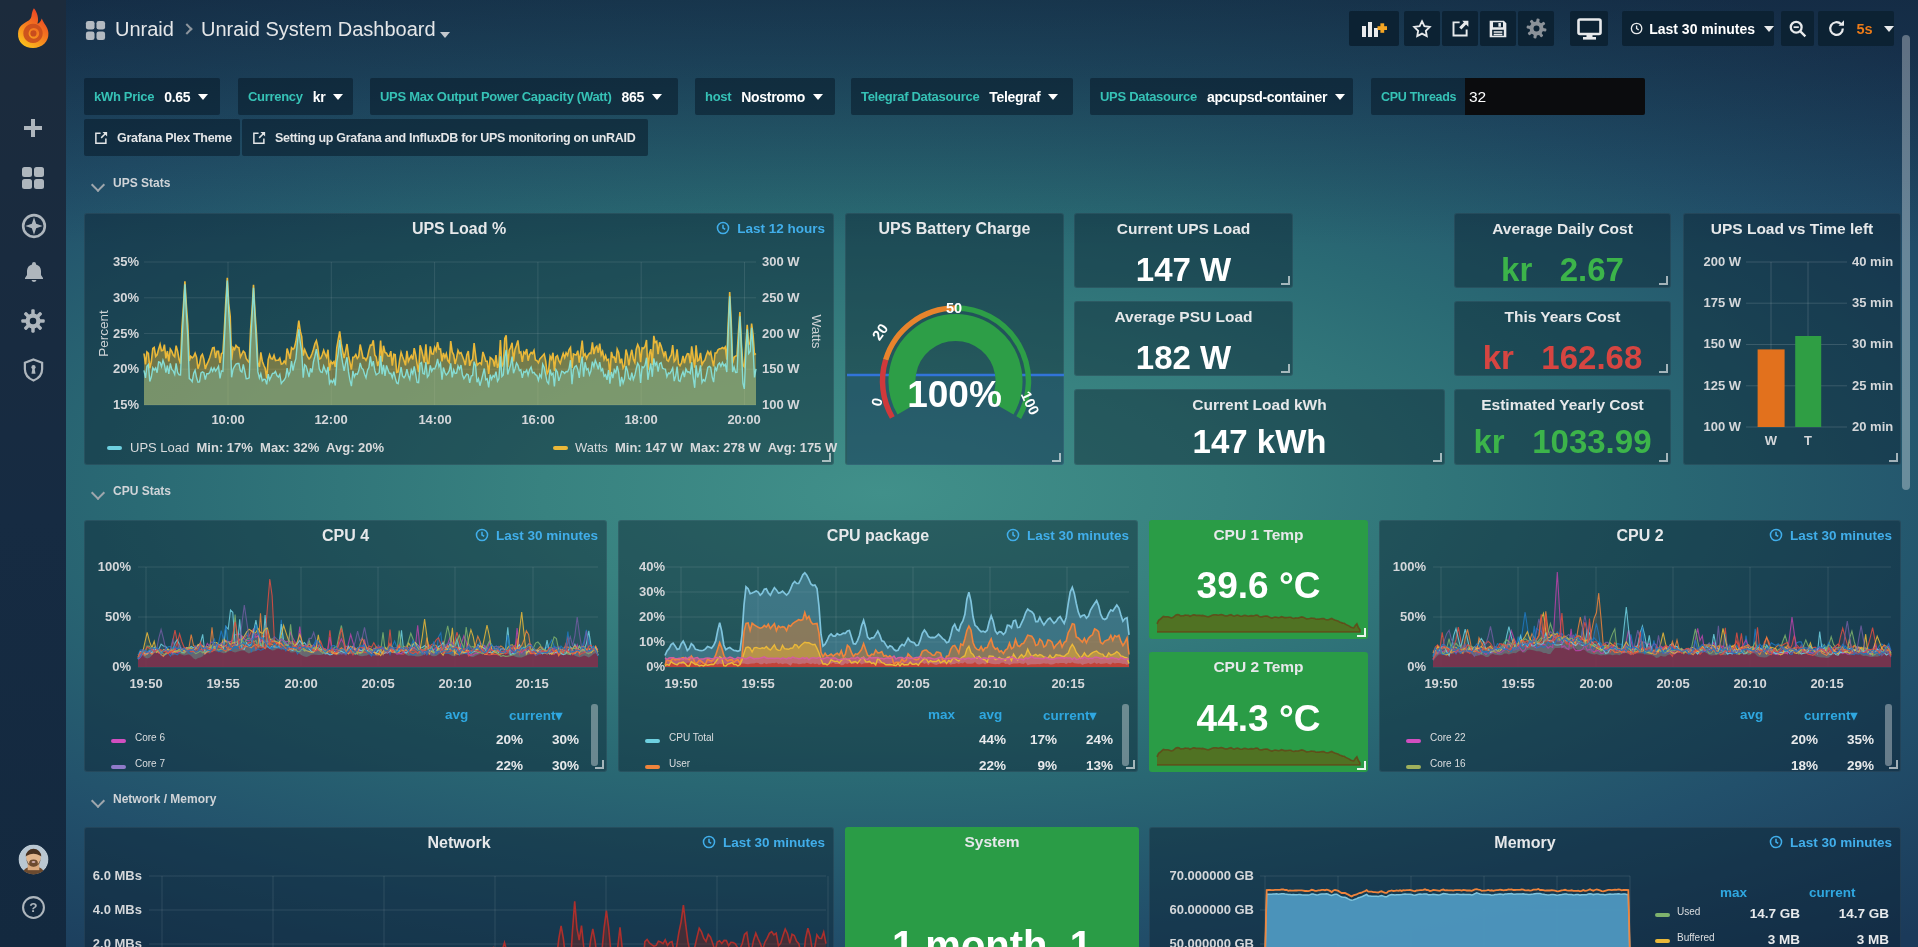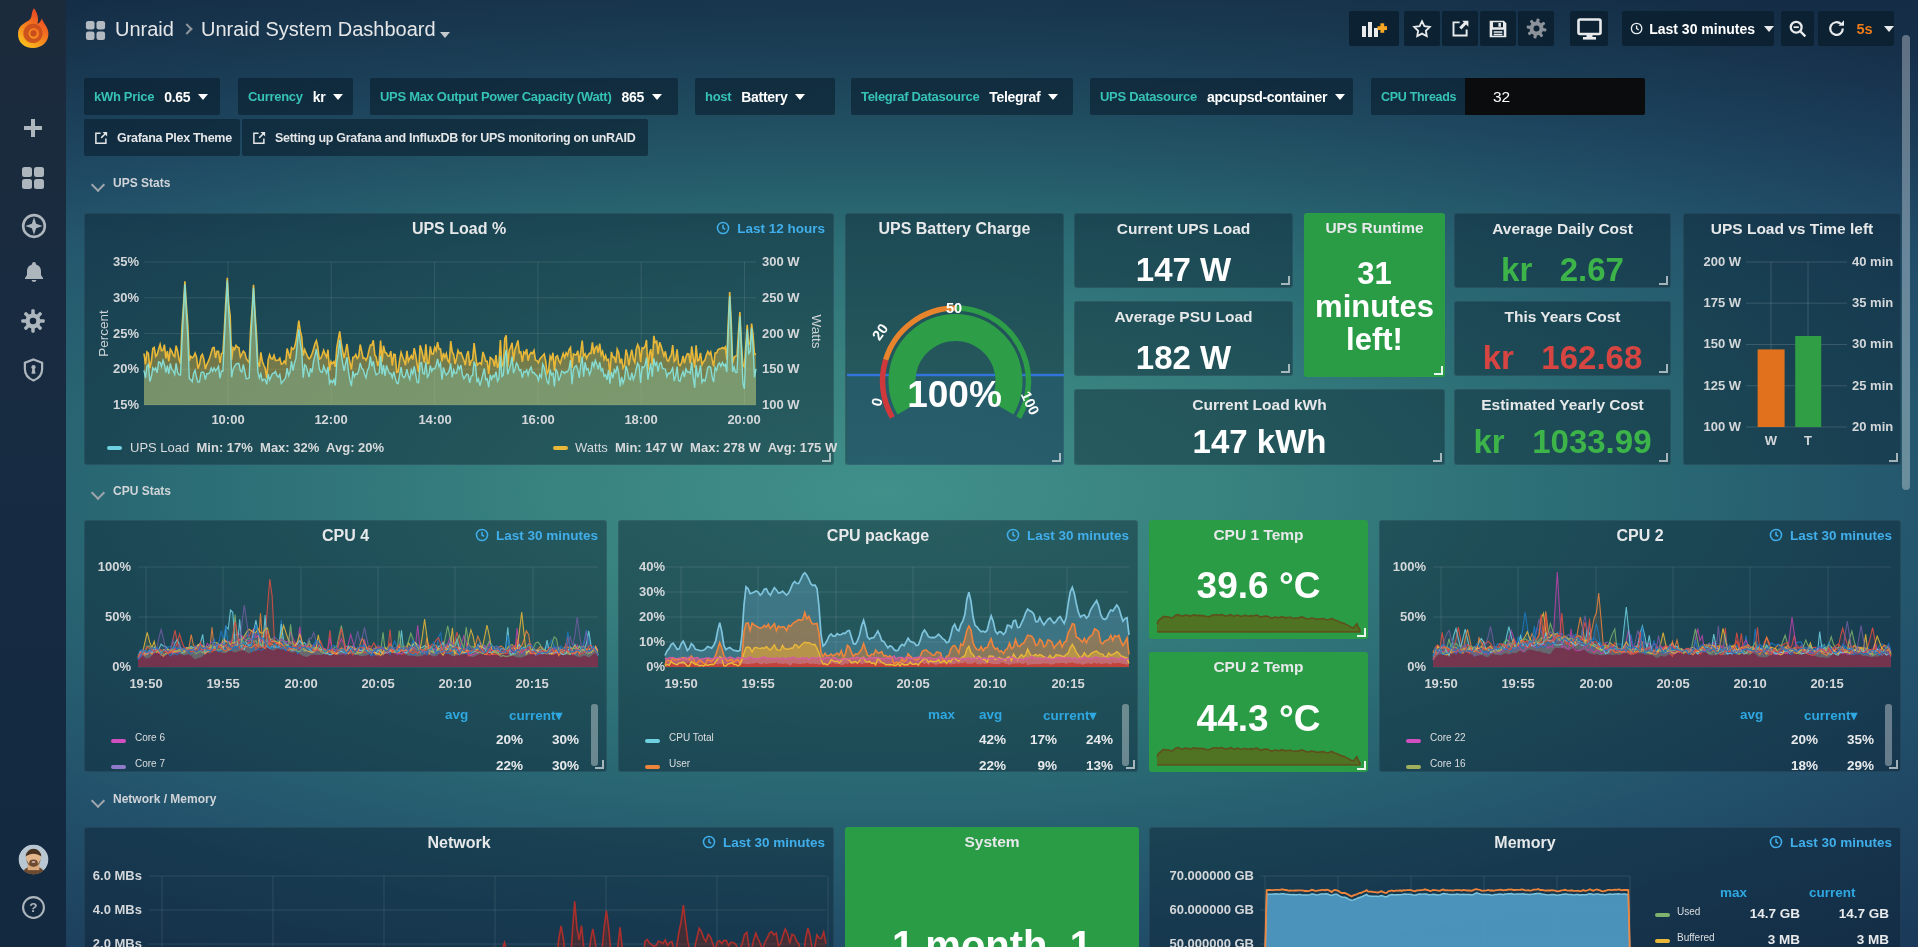--- a/index.html
+++ b/index.html
@@ -207,37 +207,37 @@
       <span class="vval">kr</span>
       <span class="caret"></span>
     </div>
     <div class="vbox" style="left:370px;top:78px;width:308px">
       <span class="vlab">UPS Max Output Power Capacity (Watt)</span>
       <span class="vval">865</span>
       <span class="caret"></span>
     </div>
     <div class="vbox" style="left:695px;top:78px;width:140px">
       <span class="vlab">host</span>
-      <span class="vval">Battery</span>
+      <span class="vval">Nostromo</span>
       <span class="caret"></span>
     </div>
     <div class="vbox" style="left:1090px;top:78px;width:263px">
       <span class="vlab">UPS Datasource</span>
       <span class="vval">apcupsd-container</span>
       <span class="caret"></span>
     </div>
     <div class="vbox" style="left:851px;top:78px;width:222px">
       <span class="vlab">Telegraf Datasource</span>
       <span class="vval">Telegraf</span>
       <span class="caret"></span>
     </div>
     <div class="vbox" style="left:1371px;top:78px;width:94px;border-radius:2px 0 0 2px">
       <span class="vlab" style="margin-right:0;font-size:12.5px">CPU Threads</span>
     </div>
-    <div class="abs" style="left:1465px;top:78px;width:180px;height:37px;background:#0b0c0e;border-radius:0 2px 2px 0;color:#fff;font-size:15.5px;display:flex;align-items:center;padding-left:28px">32</div>
+    <div class="abs" style="left:1465px;top:78px;width:180px;height:37px;background:#0b0c0e;border-radius:0 2px 2px 0;color:#fff;font-size:15.5px;display:flex;align-items:center;padding-left:4px">32</div>
     <div class="lbox" style="left:84px;top:119px;width:156px"><svg width="15" height="15" viewBox="0 0 24 24">
         <path fill="none" stroke="#e3e5e7" stroke-width="2.4" d="M19 13.5V21H3V5h7.5"></path>
         <path fill="#e3e5e7" d="M13.5 3H21v7.5l-2.9-2.9-5.8 5.8-1.7-1.7 5.8-5.8z"></path>
       </svg>Grafana Plex Theme</div>
     <div class="lbox" style="left:242px;top:119px;width:406px"><svg width="15" height="15" viewBox="0 0 24 24">
         <path fill="none" stroke="#e3e5e7" stroke-width="2.4" d="M19 13.5V21H3V5h7.5"></path>
         <path fill="#e3e5e7" d="M13.5 3H21v7.5l-2.9-2.9-5.8 5.8-1.7-1.7 5.8-5.8z"></path>
       </svg>Setting up Grafana and InfluxDB for UPS monitoring on unRAID</div>
     <div class="rowhead" style="left:113px;top:176px"><span class="chev"></span>UPS Stats</div>
     <div class="rowhead" style="left:113px;top:484px"><span class="chev"></span>CPU Stats</div>
@@ -311,24 +311,20 @@
       <div class="statv" style="top:37px;font-size:33px;color:#fff">147 W</div>
     </div>
     <div class="panel" style="left:1074px;top:301px;width:219px;height:75px">
       <div class="ptitle" style="font-size:15.5px">Average PSU Load</div>
       <div class="statv" style="top:37px;font-size:33px;color:#fff">182 W</div>
     </div>
     <div class="panel" style="left:1074px;top:389px;width:371px;height:76px">
       <div class="ptitle" style="font-size:15.5px">Current Load kWh</div>
       <div class="statv" style="top:33px;font-size:33px;color:#fff">147 kWh</div>
     </div>
-    <div class="gpanel" style="left:1304px;top:213px;width:141px;height:164px">
-      <div class="ptitle" style="font-size:15.5px">UPS Runtime</div>
-      <div class="statv" style="top:44px;font-size:31px;line-height:33px">31<br>minutes<br>left!</div>
-    </div>
     <div class="panel" style="left:1454px;top:213px;width:217px;height:75px">
       <div class="ptitle" style="font-size:15.5px">Average Daily Cost</div>
       <div class="statv" style="top:37px;font-size:33px;color:#3cb44a">kr&nbsp;&nbsp; 2.67</div>
     </div>
     <div class="panel" style="left:1454px;top:301px;width:217px;height:75px">
       <div class="ptitle" style="font-size:15.5px">This Years Cost</div>
       <div class="statv" style="top:37px;font-size:33px;color:#d64541">kr&nbsp;&nbsp; 162.68</div>
     </div>
     <div class="panel" style="left:1454px;top:389px;width:217px;height:76px">
       <div class="ptitle" style="font-size:15.5px">Estimated Yearly Cost</div>
@@ -462,21 +458,21 @@
         <polyline points="46.0,134.5 48.0,129.9 50.1,127.4 52.1,123.6 54.1,122.1 56.1,124.9 58.2,128.4 60.2,127.9 62.2,122.8 64.2,120.1 66.3,124.3 68.3,129.4 70.3,127.5 72.3,122.6 74.4,124.5 76.4,128.3 78.4,128.7 80.4,129.5 82.5,129.7 84.5,129.2 86.5,127.9 88.6,125.5 90.6,126.2 92.6,127.1 94.6,124.5 96.7,119.9 98.7,109.6 100.7,101.6 102.7,110.1 104.8,124.0 106.8,128.7 108.8,127.2 110.8,126.5 112.9,128.1 114.9,129.5 116.9,129.6 118.9,130.3 121.0,129.4 123.0,113.8 125.0,84.0 127.0,65.8 129.1,67.7 131.1,72.6 133.1,72.0 135.2,71.1 137.2,69.9 139.2,71.1 141.2,74.2 143.3,72.2 145.3,68.2 147.3,67.8 149.3,71.9 151.4,74.2 153.4,70.2 155.4,66.7 157.4,68.9 159.5,72.1 161.5,71.6 163.5,70.1 165.5,72.2 167.6,74.1 169.6,72.1 171.6,67.9 173.7,62.7 175.7,60.4 177.7,62.5 179.7,62.4 181.8,58.4 183.8,53.8 185.8,51.8 187.8,54.3 189.9,58.4 191.9,63.0 193.9,64.5 195.9,64.0 198.0,67.5 200.0,85.5 202.0,113.2 204.0,125.1 206.1,123.2 208.1,119.5 210.1,114.9 212.1,112.9 214.2,115.1 216.2,115.1 218.2,112.7 220.3,113.9 222.3,113.5 224.3,112.1 226.3,112.3 228.4,109.9 230.4,109.4 232.4,116.1 234.4,122.7 236.5,123.1 238.5,119.6 240.5,114.3 242.5,104.9 244.6,99.3 246.6,106.4 248.6,116.2 250.6,118.2 252.7,116.8 254.7,116.7 256.7,113.6 258.8,110.0 260.8,114.2 262.8,119.8 264.8,120.4 266.9,123.9 268.9,126.8 270.9,124.7 272.9,125.6 275.0,128.5 277.0,129.8 279.0,129.3 281.0,125.6 283.1,123.4 285.1,124.8 287.1,121.1 289.1,117.2 291.2,120.2 293.2,121.1 295.2,121.7 297.2,124.5 299.3,124.0 301.3,119.2 303.3,112.3 305.4,109.1 307.4,111.8 309.4,115.6 311.4,116.7 313.5,116.3 315.5,116.6 317.5,115.3 319.5,113.2 321.6,115.3 323.6,117.6 325.6,118.9 327.6,121.8 329.7,120.9 331.7,114.4 333.7,106.4 335.7,103.4 337.8,108.4 339.8,109.8 341.8,103.7 343.9,100.0 345.9,93.3 347.9,78.2 349.9,71.2 352.0,80.5 354.0,95.8 356.0,104.3 358.0,105.9 360.1,108.8 362.1,110.7 364.1,110.1 366.1,111.2 368.2,109.2 370.2,100.7 372.2,94.8 374.2,100.2 376.3,110.0 378.3,112.8 380.3,110.7 382.3,111.1 384.4,113.5 386.4,111.3 388.4,104.2 390.5,104.6 392.5,106.8 394.5,99.9 396.5,99.3 398.6,106.5 400.6,106.3 402.6,101.9 404.6,97.6 406.7,91.5 408.7,88.0 410.7,89.8 412.7,90.8 414.8,93.2 416.8,100.7 418.8,100.6 420.8,96.2 422.9,100.8 424.9,103.9 426.9,101.0 429.0,98.2 431.0,97.0 433.0,99.7 435.0,102.2 437.1,100.5 439.1,97.0 441.1,95.5 443.1,99.0 445.2,102.4 447.2,96.4 449.2,82.9 451.2,71.0 453.3,66.3 455.3,72.4 457.3,82.5 459.3,91.1 461.4,96.2 463.4,94.5 465.4,93.9 467.4,97.1 469.5,95.0 471.5,89.0 473.5,85.7 475.6,82.5 477.6,79.6 479.6,84.6 481.6,93.2 483.7,97.6 485.7,98.5 487.7,97.3 489.7,92.4 491.8,88.8 493.8,90.0 495.8,87.0 497.8,84.0 499.9,87.1 501.9,94.0 503.9,100.2 505.9,97.6 508.0,96.8 510.0,113.9" fill="none" stroke="#7fc4dd" stroke-width="1.7"></polyline>
         <polyline points="46.0,144.0 48.0,138.5 50.1,139.9 52.1,139.5 54.1,137.0 56.1,139.1 58.2,138.3 60.2,138.6 62.2,137.2 64.2,136.5 66.3,137.6 68.3,137.5 70.3,138.6 72.3,135.0 74.4,137.9 76.4,142.8 78.4,141.7 80.4,139.1 82.5,140.5 84.5,142.4 86.5,143.3 88.6,138.0 90.6,139.4 92.6,140.0 94.6,138.4 96.7,134.2 98.7,128.0 100.7,121.7 102.7,126.9 104.8,134.3 106.8,138.3 108.8,140.0 110.8,138.9 112.9,138.7 114.9,141.3 116.9,139.4 118.9,138.5 121.0,142.4 123.0,135.2 125.0,110.6 127.0,102.4 129.1,101.9 131.1,109.5 133.1,102.2 135.2,103.9 137.2,105.1 139.2,106.3 141.2,107.2 143.3,106.6 145.3,104.4 147.3,106.1 149.3,103.2 151.4,107.5 153.4,104.9 155.4,102.7 157.4,109.6 159.5,105.0 161.5,106.6 163.5,105.6 165.5,106.1 167.6,109.6 169.6,104.3 171.6,105.2 173.7,102.5 175.7,101.1 177.7,100.0 179.7,98.7 181.8,99.3 183.8,98.6 185.8,91.6 187.8,97.8 189.9,95.3 191.9,100.8 193.9,103.2 195.9,102.7 198.0,102.4 200.0,112.2 202.0,131.3 204.0,135.8 206.1,132.2 208.1,135.1 210.1,134.4 212.1,133.0 214.2,135.1 216.2,133.4 218.2,132.2 220.3,134.2 222.3,129.8 224.3,136.0 226.3,133.3 228.4,124.3 230.4,126.2 232.4,131.4 234.4,135.5 236.5,132.8 238.5,133.4 240.5,131.3 242.5,128.6 244.6,122.6 246.6,128.4 248.6,134.2 250.6,135.4 252.7,133.1 254.7,133.7 256.7,129.1 258.8,131.9 260.8,131.8 262.8,130.6 264.8,135.1 266.9,134.5 268.9,136.4 270.9,134.8 272.9,136.6 275.0,143.1 277.0,141.4 279.0,141.3 281.0,141.8 283.1,138.0 285.1,140.6 287.1,139.3 289.1,132.8 291.2,135.1 293.2,137.1 295.2,138.1 297.2,138.8 299.3,138.2 301.3,135.3 303.3,130.4 305.4,129.3 307.4,129.1 309.4,131.1 311.4,132.1 313.5,134.2 315.5,134.3 317.5,131.1 319.5,131.3 321.6,132.2 323.6,139.0 325.6,140.3 327.6,135.2 329.7,134.7 331.7,128.4 333.7,125.1 335.7,124.4 337.8,127.9 339.8,132.0 341.8,123.1 343.9,124.3 345.9,117.8 347.9,109.4 349.9,105.0 352.0,109.2 354.0,121.5 356.0,126.4 358.0,128.4 360.1,129.1 362.1,125.6 364.1,129.8 366.1,126.9 368.2,126.6 370.2,121.7 372.2,118.0 374.2,125.3 376.3,128.1 378.3,127.0 380.3,130.9 382.3,129.7 384.4,132.6 386.4,129.0 388.4,127.8 390.5,122.1 392.5,127.8 394.5,126.3 396.5,118.5 398.6,124.6 400.6,125.5 402.6,122.9 404.6,122.3 406.7,118.3 408.7,114.1 410.7,114.7 412.7,115.3 414.8,118.4 416.8,124.4 418.8,123.7 420.8,118.1 422.9,120.1 424.9,126.0 426.9,124.6 429.0,119.0 431.0,119.5 433.0,121.2 435.0,127.2 437.1,124.0 439.1,122.3 441.1,119.7 443.1,126.1 445.2,121.5 447.2,120.0 449.2,111.7 451.2,108.2 453.3,102.7 455.3,103.3 457.3,116.0 459.3,116.9 461.4,119.1 463.4,121.1 465.4,117.4 467.4,121.9 469.5,117.2 471.5,115.1 473.5,113.8 475.6,107.9 477.6,108.8 479.6,110.7 481.6,121.5 483.7,122.9 485.7,120.1 487.7,119.2 489.7,118.5 491.8,114.4 493.8,119.3 495.8,114.6 497.8,115.9 499.9,114.4 501.9,120.4 503.9,124.5 505.9,121.3 508.0,116.9 510.0,133.5" fill="none" stroke="#ef843c" stroke-width="1.6"></polyline>
         <polyline points="46.0,145.0 48.0,143.3 50.1,144.4 52.1,140.6 54.1,142.1 56.1,143.1 58.2,143.8 60.2,141.9 62.2,141.7 64.2,141.1 66.3,142.7 68.3,145.0 70.3,145.0 72.3,140.6 74.4,142.0 76.4,143.6 78.4,143.5 80.4,145.0 82.5,144.2 84.5,145.0 86.5,143.6 88.6,144.3 90.6,143.8 92.6,143.3 94.6,143.5 96.7,140.9 98.7,138.0 100.7,135.7 102.7,137.1 104.8,144.7 106.8,145.0 108.8,143.1 110.8,142.5 112.9,141.6 114.9,143.6 116.9,143.5 118.9,145.0 121.0,143.6 123.0,139.0 125.0,132.2 127.0,126.6 129.1,126.1 131.1,127.1 133.1,131.0 135.2,126.9 137.2,126.4 139.2,127.2 141.2,127.6 143.3,126.8 145.3,127.4 147.3,125.5 149.3,127.6 151.4,129.1 153.4,126.5 155.4,123.9 157.4,128.2 159.5,129.4 161.5,129.2 163.5,124.3 165.5,127.7 167.6,128.0 169.6,128.3 171.6,127.2 173.7,127.0 175.7,123.6 177.7,124.1 179.7,126.9 181.8,124.5 183.8,122.8 185.8,121.3 187.8,121.7 189.9,121.8 191.9,122.9 193.9,123.7 195.9,123.2 198.0,127.4 200.0,132.0 202.0,138.2 204.0,142.9 206.1,142.7 208.1,144.0 210.1,142.5 212.1,138.6 214.2,139.8 216.2,140.6 218.2,140.0 220.3,142.0 222.3,139.3 224.3,138.0 226.3,137.3 228.4,138.6 230.4,138.8 232.4,141.9 234.4,141.0 236.5,140.5 238.5,142.3 240.5,139.6 242.5,137.0 244.6,136.2 246.6,140.7 248.6,141.0 250.6,140.4 252.7,142.5 254.7,141.8 256.7,143.9 258.8,137.1 260.8,139.3 262.8,141.6 264.8,142.2 266.9,143.7 268.9,143.8 270.9,143.5 272.9,143.7 275.0,144.3 277.0,144.5 279.0,142.6 281.0,145.0 283.1,142.4 285.1,143.9 287.1,143.5 289.1,143.8 291.2,141.0 293.2,143.3 295.2,143.2 297.2,142.5 299.3,144.3 301.3,141.4 303.3,139.5 305.4,137.4 307.4,138.0 309.4,141.5 311.4,139.6 313.5,140.7 315.5,140.5 317.5,140.6 319.5,138.7 321.6,141.8 323.6,140.7 325.6,139.9 327.6,142.6 329.7,139.4 331.7,140.9 333.7,137.4 335.7,137.3 337.8,139.0 339.8,140.1 341.8,137.5 343.9,135.8 345.9,134.7 347.9,128.1 349.9,125.2 352.0,131.8 354.0,133.4 356.0,136.8 358.0,137.2 360.1,135.3 362.1,137.4 364.1,138.3 366.1,138.8 368.2,141.2 370.2,134.9 372.2,135.1 374.2,135.5 376.3,138.6 378.3,138.3 380.3,136.4 382.3,137.8 384.4,138.2 386.4,139.4 388.4,136.4 390.5,136.1 392.5,139.5 394.5,133.1 396.5,136.4 398.6,139.2 400.6,135.6 402.6,133.6 404.6,135.9 406.7,133.9 408.7,128.2 410.7,132.5 412.7,135.4 414.8,134.4 416.8,133.4 418.8,135.0 420.8,133.6 422.9,134.4 424.9,136.0 426.9,136.4 429.0,137.2 431.0,134.2 433.0,137.0 435.0,136.4 437.1,133.6 439.1,134.1 441.1,134.3 443.1,135.3 445.2,135.5 447.2,133.5 449.2,132.2 451.2,126.8 453.3,123.4 455.3,126.5 457.3,131.4 459.3,133.9 461.4,137.1 463.4,135.0 465.4,131.8 467.4,134.9 469.5,135.3 471.5,133.1 473.5,131.6 475.6,130.6 477.6,130.0 479.6,132.0 481.6,132.9 483.7,133.1 485.7,136.0 487.7,135.6 489.7,131.9 491.8,134.2 493.8,133.4 495.8,132.3 497.8,130.7 499.9,132.2 501.9,135.0 503.9,135.4 505.9,136.5 508.0,136.9 510.0,142.4" fill="none" stroke="#eab839" stroke-width="1.4"></polyline>
         <polyline points="46.0,136.7 48.0,138.5 50.1,136.9 52.1,136.8 54.1,136.7 56.1,137.4 58.2,137.6 60.2,137.2 62.2,137.7 64.2,138.2 66.3,136.4 68.3,137.9 70.3,136.0 72.3,136.9 74.4,137.6 76.4,136.9 78.4,136.4 80.4,138.2 82.5,137.9 84.5,138.0 86.5,137.1 88.6,137.0 90.6,137.2 92.6,137.8 94.6,137.6 96.7,136.4 98.7,136.5 100.7,137.2 102.7,138.2 104.8,136.8 106.8,137.0 108.8,137.1 110.8,136.0 112.9,136.7 114.9,137.9 116.9,137.9 118.9,136.3 121.0,137.1 123.0,136.6 125.0,137.3 127.0,137.9 129.1,137.0 131.1,136.1 133.1,137.0 135.2,138.0 137.2,137.4 139.2,137.5 141.2,137.1 143.3,136.5 145.3,135.8 147.3,137.0 149.3,137.5 151.4,137.1 153.4,137.2 155.4,137.5 157.4,137.2 159.5,137.2 161.5,138.0 163.5,136.8 165.5,137.4 167.6,137.9 169.6,136.8 171.6,137.5 173.7,136.0 175.7,136.9 177.7,137.1 179.7,137.7 181.8,137.5 183.8,136.6 185.8,137.7 187.8,136.7 189.9,138.7 191.9,137.1 193.9,136.6 195.9,137.0 198.0,137.2 200.0,136.5 202.0,137.8 204.0,137.9 206.1,137.1 208.1,136.4 210.1,136.9 212.1,137.3 214.2,137.0 216.2,136.9 218.2,138.1 220.3,139.2 222.3,137.9 224.3,138.2 226.3,137.6 228.4,138.0 230.4,137.8 232.4,136.9 234.4,137.1 236.5,137.2 238.5,136.0 240.5,137.5 242.5,137.5 244.6,136.3 246.6,138.0 248.6,138.3 250.6,136.3 252.7,137.0 254.7,136.8 256.7,136.7 258.8,136.5 260.8,137.5 262.8,137.2 264.8,138.0 266.9,137.1 268.9,137.0 270.9,137.5 272.9,136.7 275.0,135.1 277.0,138.0 279.0,136.6 281.0,136.5 283.1,136.4 285.1,137.7 287.1,136.3 289.1,136.7 291.2,137.2 293.2,137.4 295.2,137.0 297.2,136.5 299.3,136.5 301.3,135.5 303.3,137.4 305.4,136.7 307.4,137.4 309.4,136.6 311.4,137.0 313.5,137.6 315.5,138.1 317.5,137.7 319.5,137.0 321.6,136.1 323.6,136.6 325.6,138.0 327.6,137.5 329.7,137.1 331.7,137.2 333.7,137.1 335.7,136.6 337.8,137.0 339.8,137.7 341.8,138.5 343.9,137.4 345.9,138.4 347.9,137.3 349.9,137.0 352.0,138.2 354.0,137.3 356.0,137.5 358.0,135.9 360.1,136.9 362.1,138.6 364.1,137.0 366.1,137.0 368.2,137.4 370.2,137.5 372.2,136.9 374.2,136.8 376.3,137.0 378.3,138.0 380.3,137.5 382.3,138.4 384.4,138.3 386.4,137.7 388.4,138.0 390.5,137.6 392.5,135.6 394.5,137.0 396.5,137.9 398.6,138.8 400.6,137.9 402.6,138.3 404.6,138.9 406.7,136.8 408.7,137.7 410.7,137.0 412.7,135.2 414.8,137.1 416.8,137.3 418.8,137.1 420.8,137.5 422.9,137.9 424.9,137.5 426.9,136.5 429.0,137.5 431.0,138.3 433.0,138.2 435.0,138.1 437.1,137.3 439.1,137.0 441.1,137.0 443.1,136.5 445.2,137.5 447.2,136.7 449.2,137.1 451.2,136.8 453.3,138.6 455.3,136.4 457.3,138.4 459.3,138.1 461.4,136.7 463.4,137.6 465.4,136.0 467.4,137.2 469.5,138.0 471.5,137.2 473.5,137.5 475.6,136.2 477.6,136.1 479.6,136.7 481.6,137.5 483.7,137.2 485.7,136.5 487.7,137.8 489.7,137.8 491.8,136.7 493.8,136.7 495.8,137.4 497.8,137.4 499.9,138.6 501.9,136.4 503.9,137.3 505.9,138.3 508.0,138.0 510.0,137.9" fill="none" stroke="#d45f9e" stroke-width="1.4"></polyline>
       </svg>
       <div class="leghead" style="left:309px;top:186px;width:78px">max</div>
       <div class="leghead" style="left:360px;top:186px;width:78px">avg</div>
       <div class="leghead" style="left:424px;top:186px;width:78px">current▾</div>
       <div class="sw" style="left:26px;top:218px;background:#6ed0e0"></div>
       <div class="legtxt" style="left:50px;top:211px">CPU Total</div>
-      <div class="legval" style="left:317px;top:211px;width:70px">42%</div>
+      <div class="legval" style="left:317px;top:211px;width:70px">44%</div>
       <div class="legval" style="left:368px;top:211px;width:70px">17%</div>
       <div class="legval" style="left:424px;top:211px;width:70px">24%</div>
       <div class="sw" style="left:26px;top:244px;background:#ef843c"></div>
       <div class="legtxt" style="left:50px;top:237px">User</div>
       <div class="legval" style="left:317px;top:237px;width:70px">22%</div>
       <div class="legval" style="left:368px;top:237px;width:70px">9%</div>
       <div class="legval" style="left:424px;top:237px;width:70px">13%</div>
       <div class="abs" style="left:503px;top:183px;width:7px;height:62px;background:rgba(255,255,255,0.35);border-radius:3px"></div>
     </div>
     <div class="gpanel" style="left:1149px;top:520px;width:219px;height:119px">

